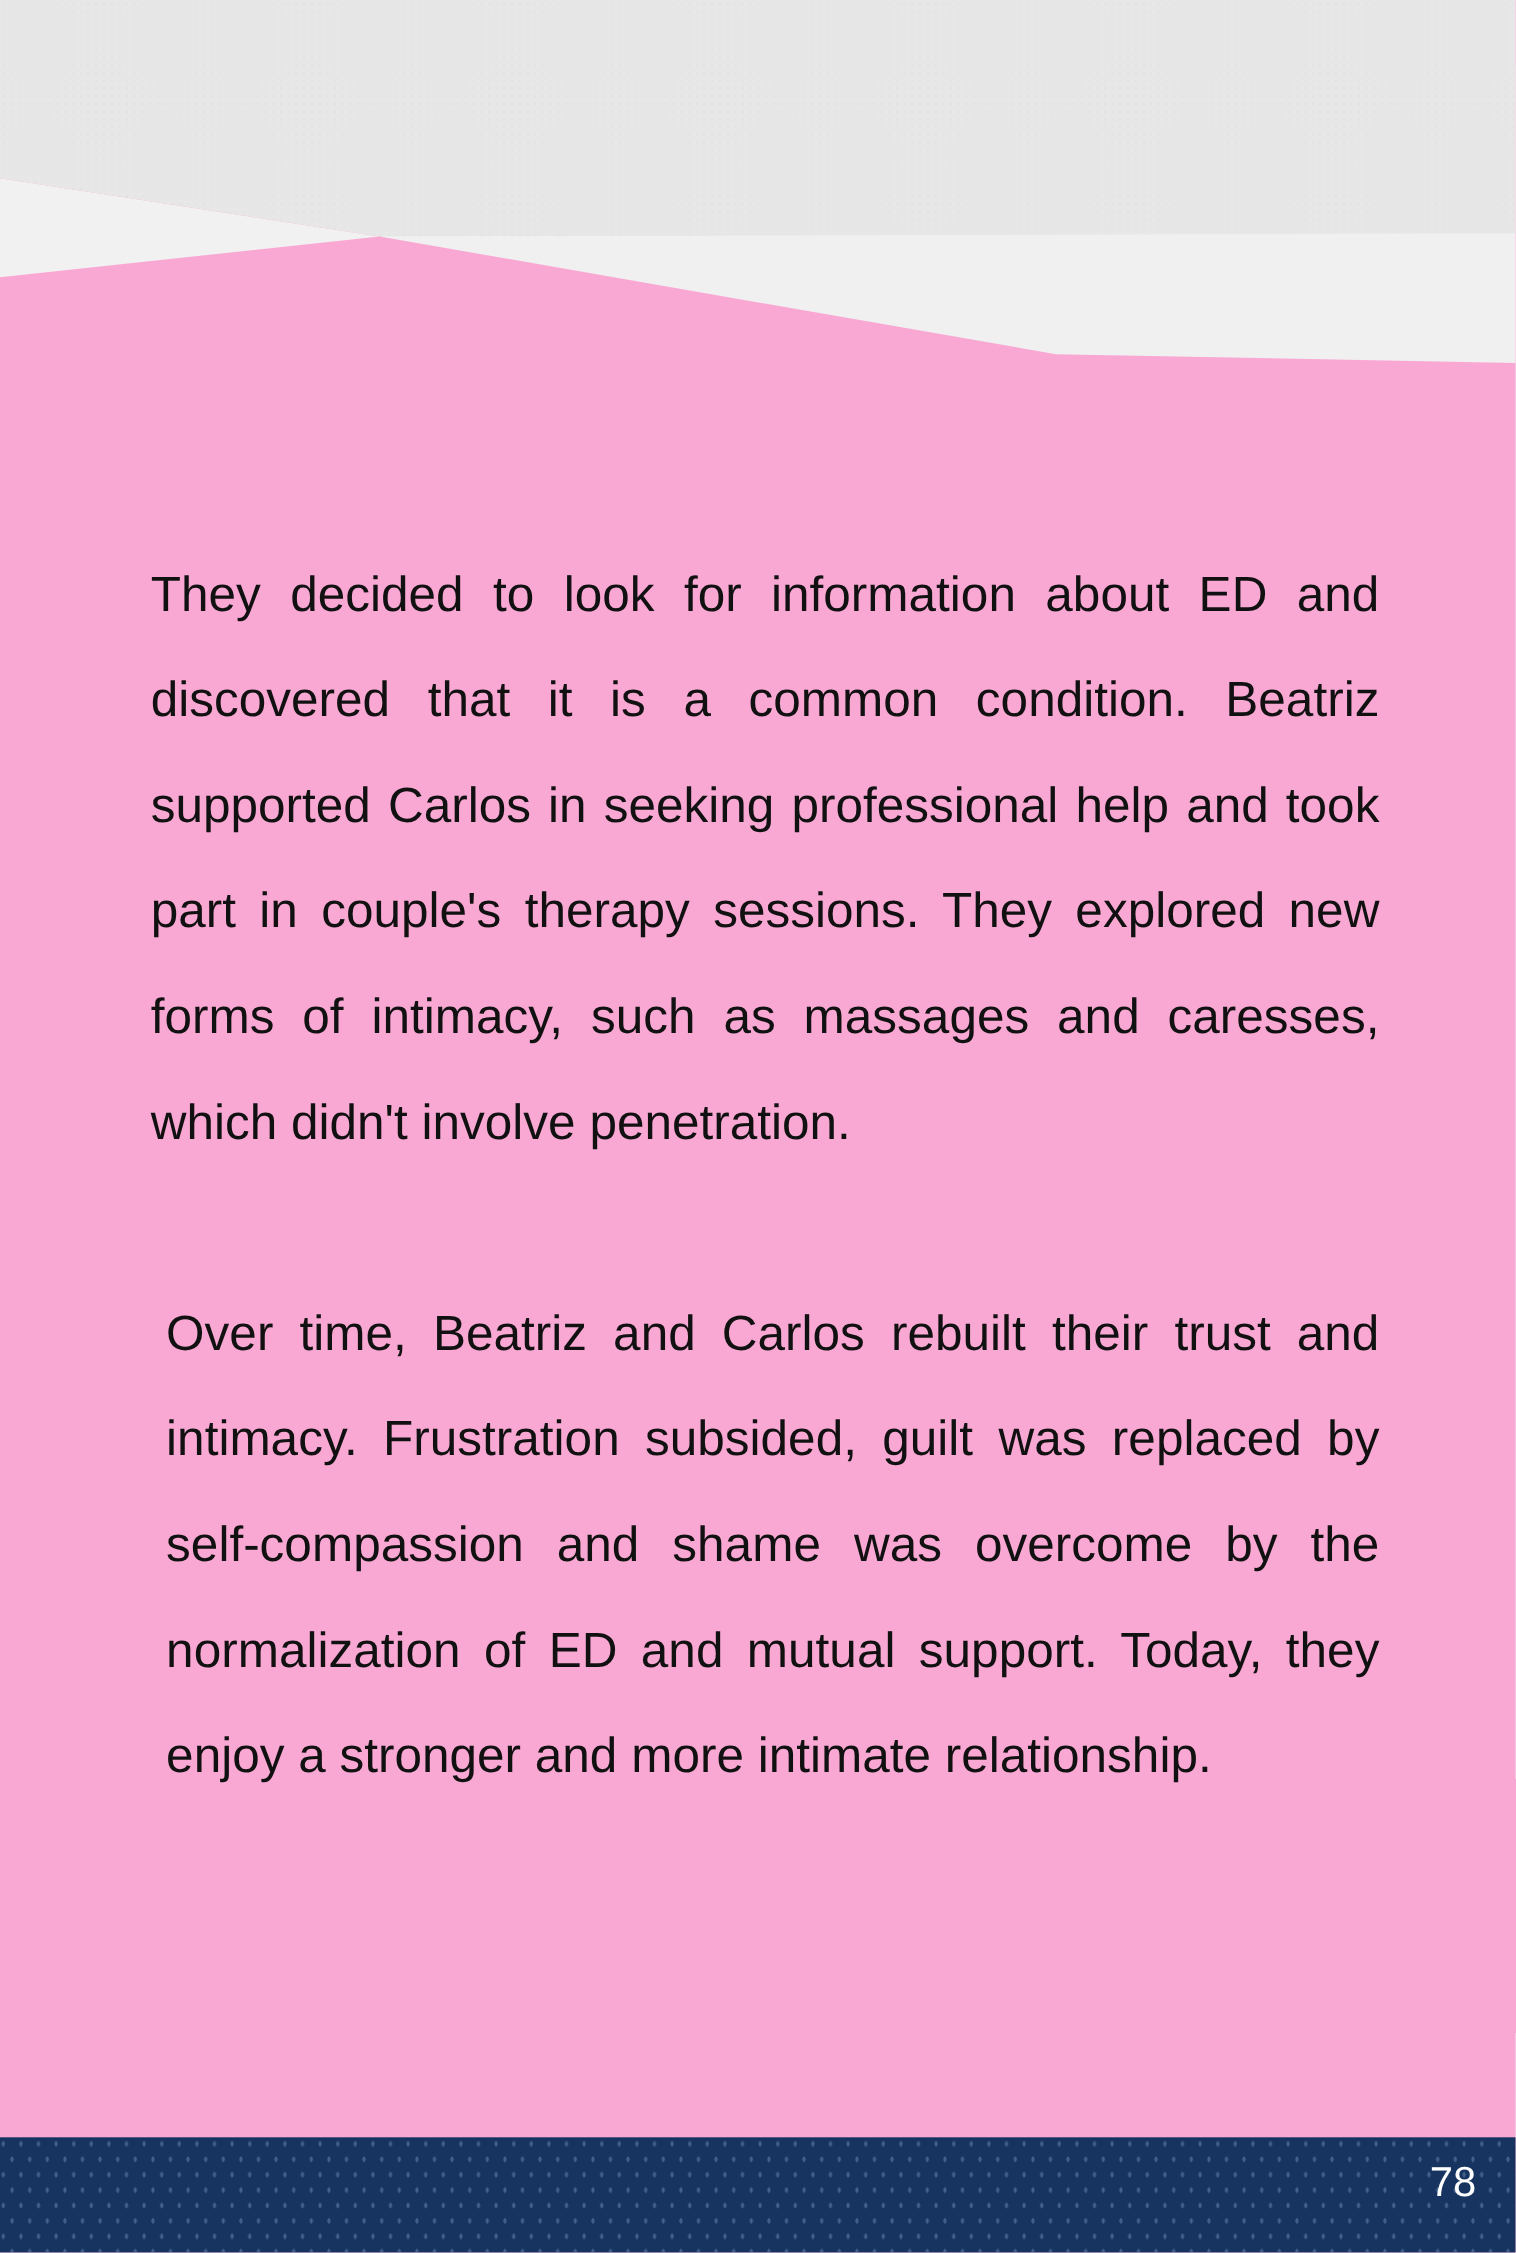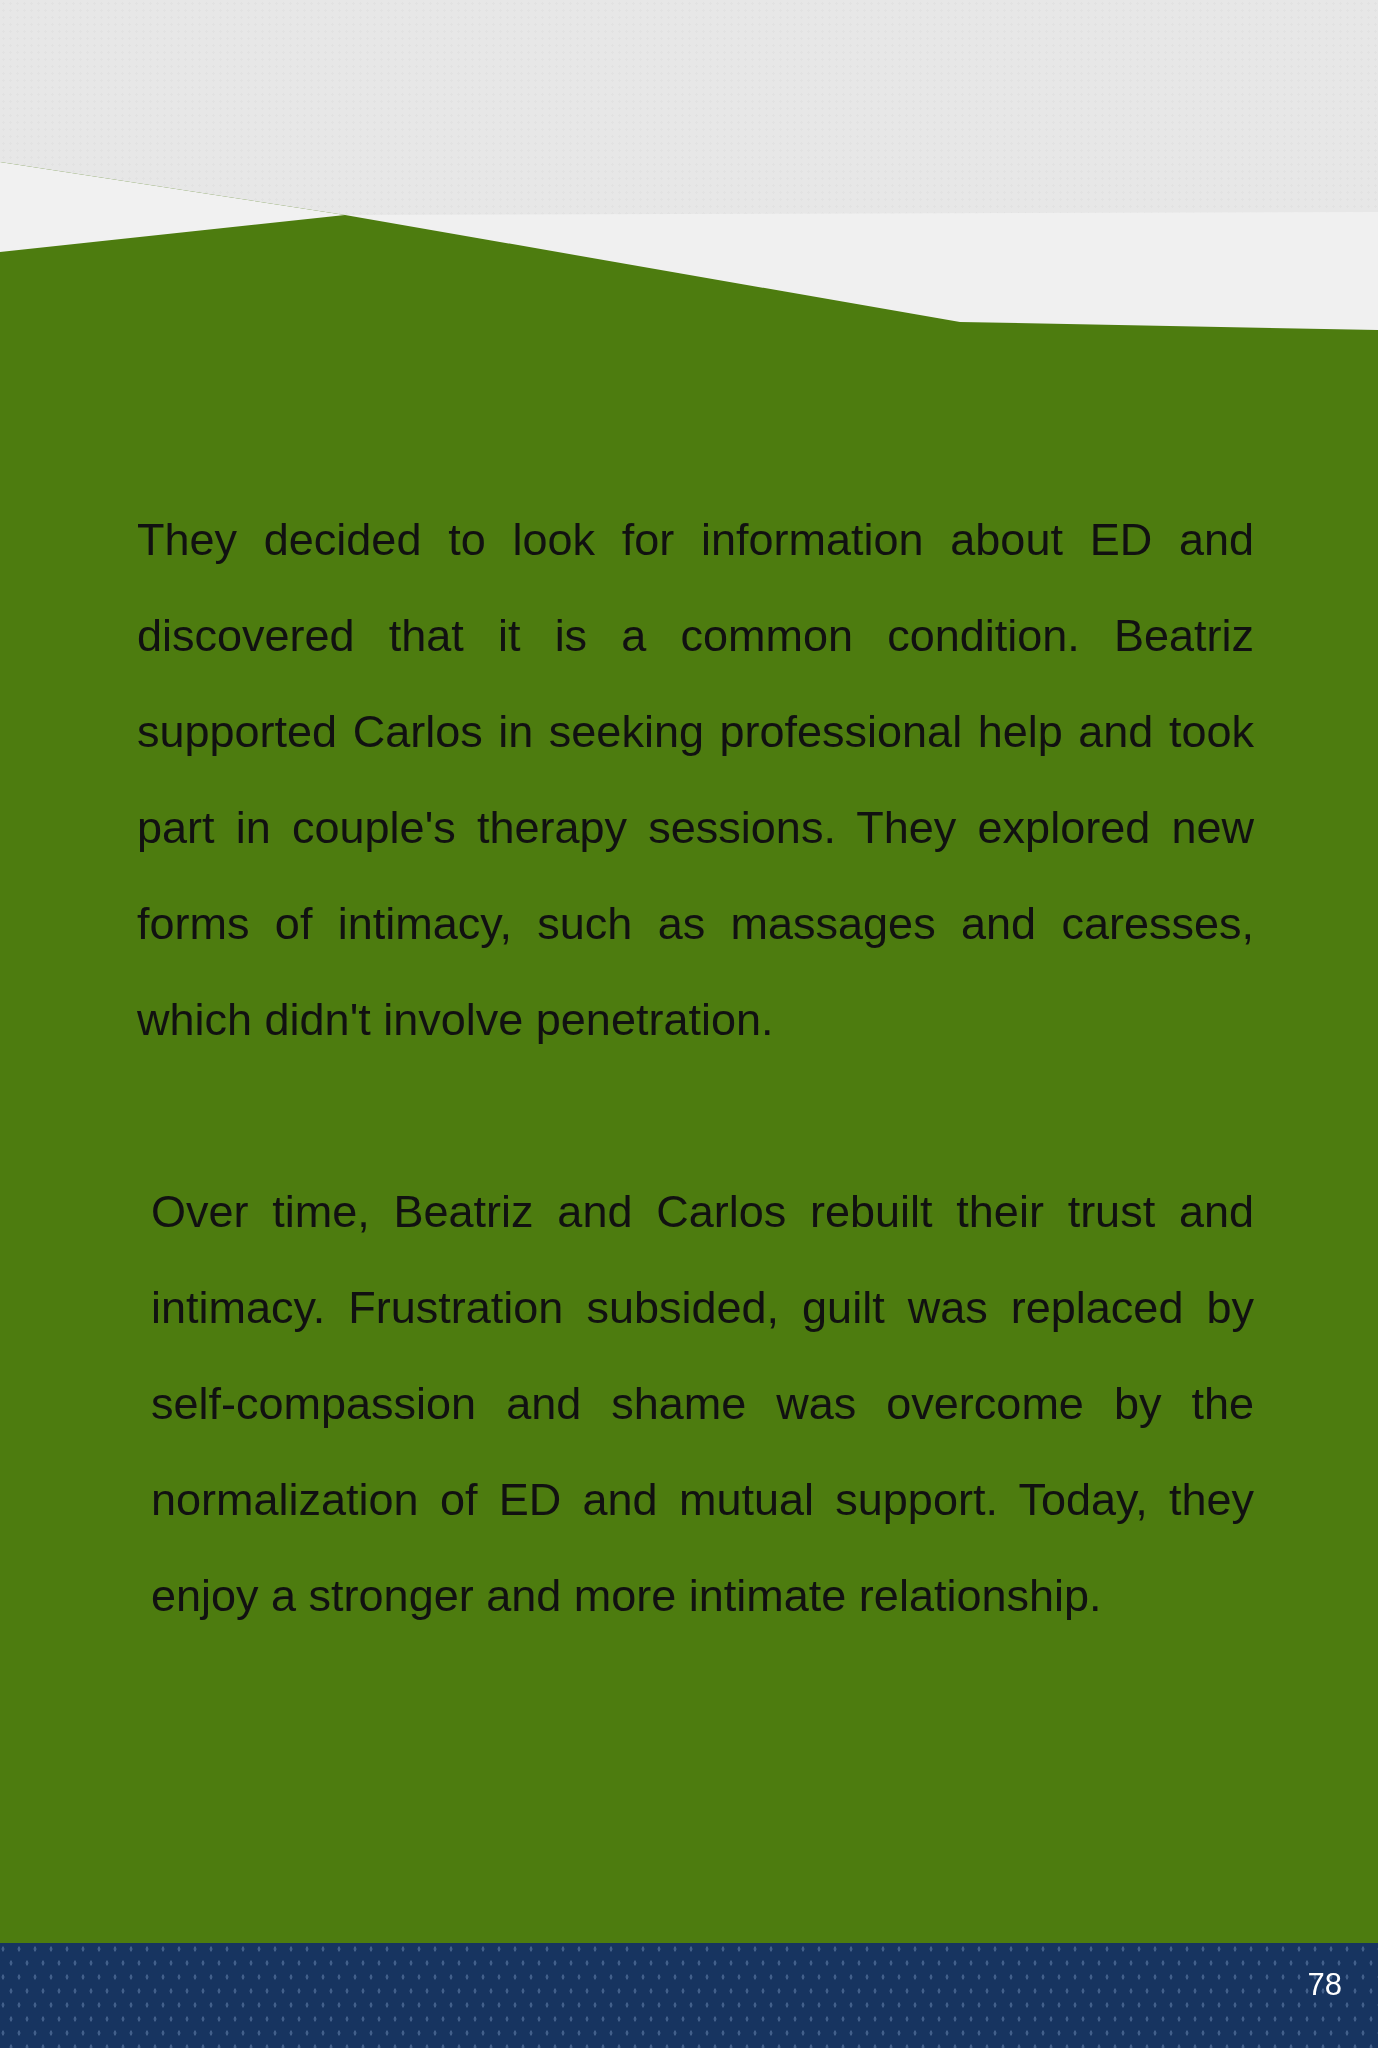--- a/index.html
+++ b/index.html
@@ -1,20 +1,20 @@
 <!DOCTYPE html>
 <html><head>
 <meta charset="utf-8">
 <style>
   html, body { margin: 0; padding: 0; background: #ffffff; }
   .page {
     position: relative;
     width: 1378px;
     height: 2048px;
-    background: #4d7c0f;
+    background: #f9a8d4;
     overflow: hidden;
     font-family: "Liberation Sans", "DejaVu Sans", sans-serif;
   }
 
   
   .header {
     position: absolute;
     left: 0; top: 0;
     width: 1378px; height: 340px;
     pointer-events: none;
@@ -67,21 +67,21 @@
     background-size: 16px 28px, 16px 28px;
     background-position: 3px 6px, 11px 20px;
     display: flex;
     justify-content: flex-end;
     align-items: center;
     padding-right: 36px;
     box-sizing: border-box;
   }
   .pagenum {
     color: #ffffff;
-    font-size: 31px;
+    font-size: 38px;
     transform: translateY(-11px);
     margin-left: 32px;
   }
 </style>
 </head>
 <body>
 
 <div class="page">
 
   <div class="header">

